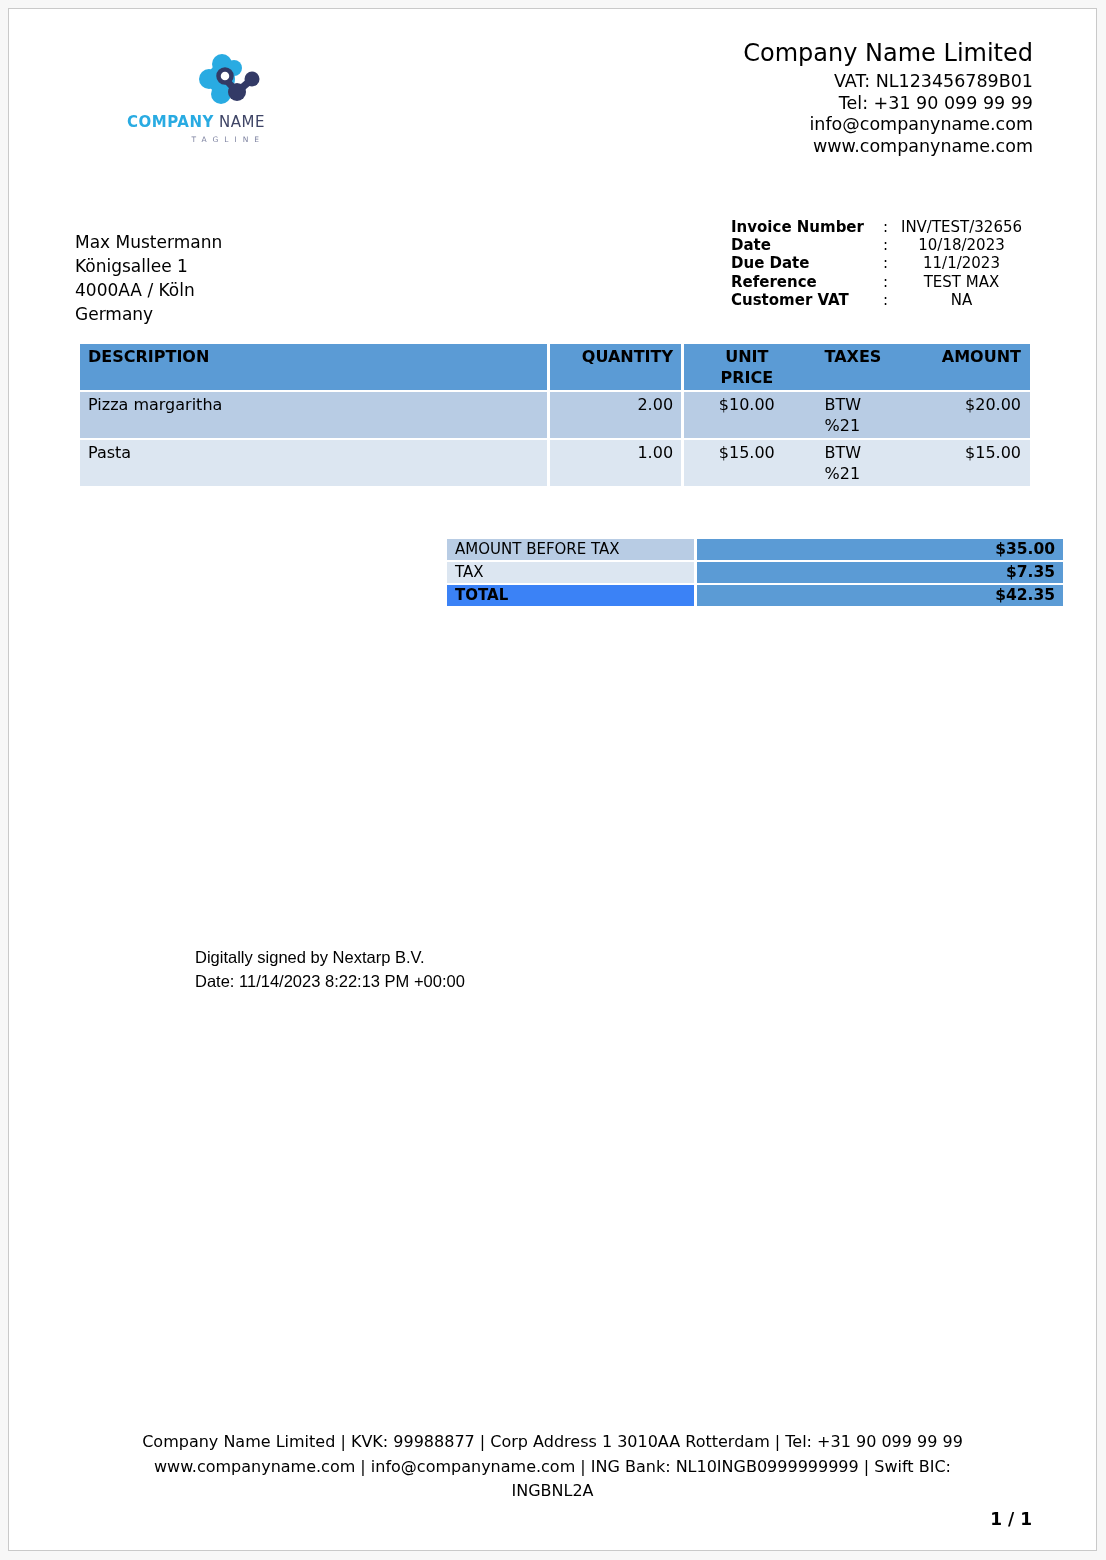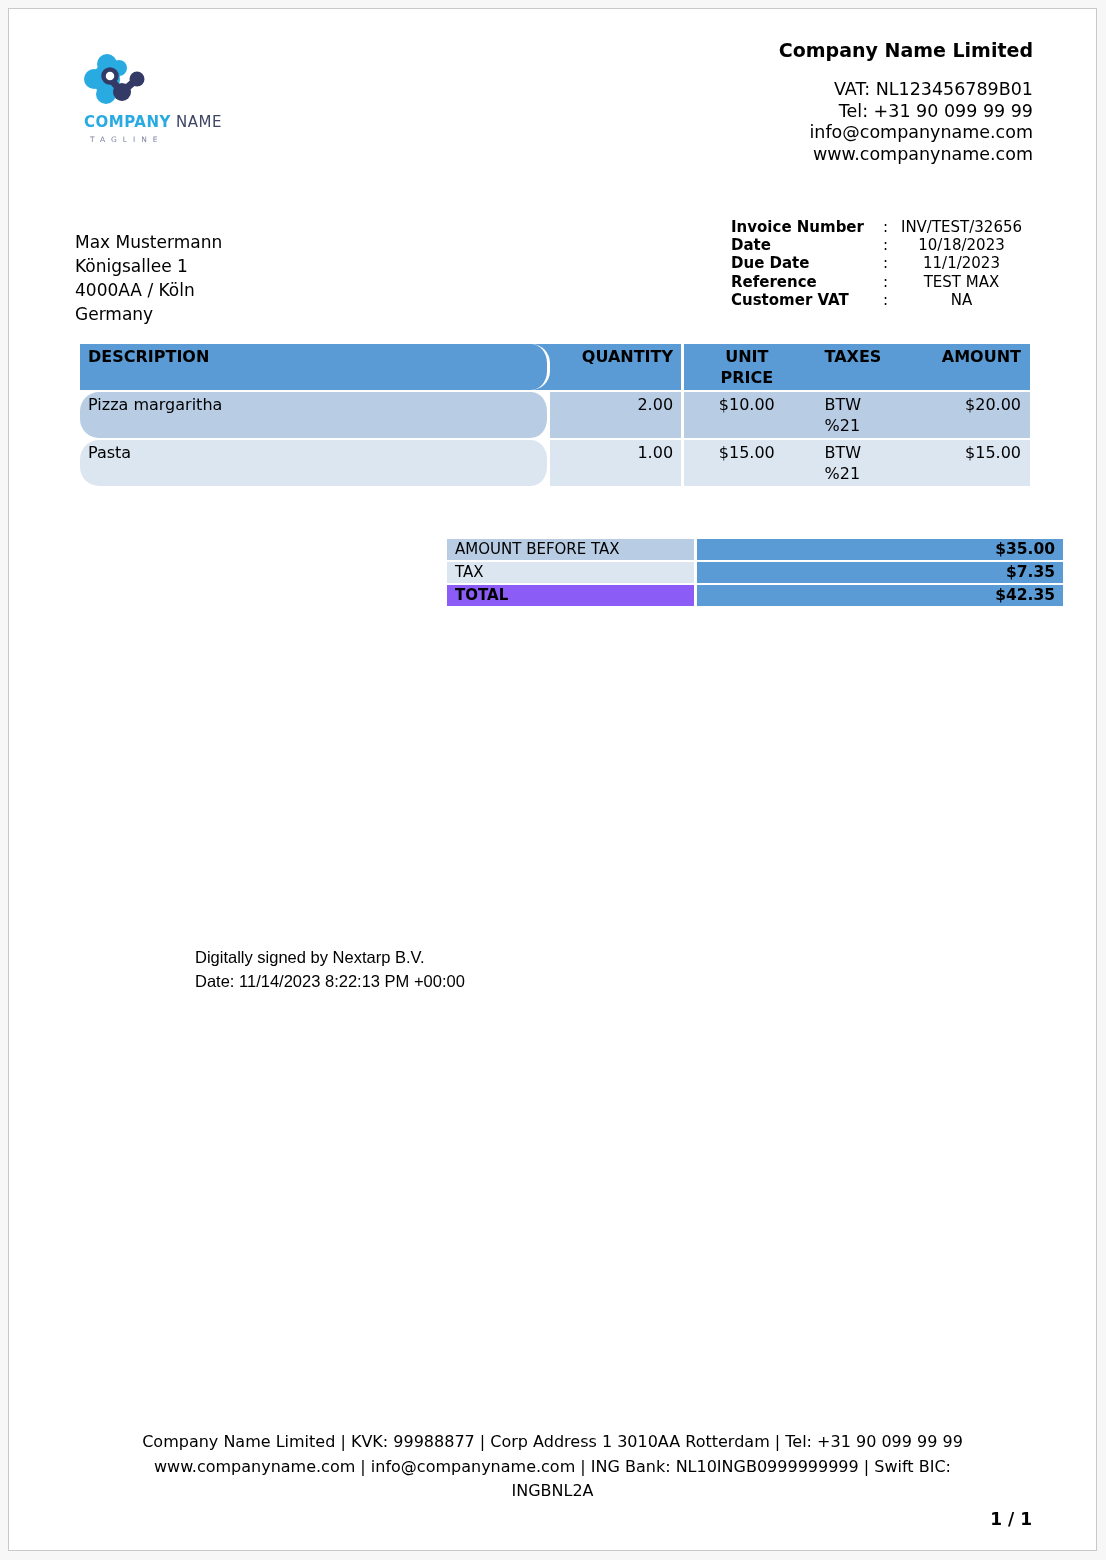--- a/index.html
+++ b/index.html
@@ -12,67 +12,67 @@
     position: relative;
   }
   .page {
     position: absolute; left: 8px; top: 8px;
     width: 1089px; height: 1543px;
     background: #fff;
     border: 1px solid #c9c9c9;
   }
 
   
-  .logo { position: absolute; left: 75px; top: 44px; width: 170px; text-align: left; }
+  .logo { position: absolute; left: 86px; top: 44px; width: 170px; text-align: right; }
   .logo-icon-wrap { height: 58px; }
   .logo-name { font-size: 15px; letter-spacing: 0.5px; margin-top: 2px; white-space: nowrap; }
   .logo-name .lt-blue { color: #29abe2; font-weight: bold; }
   .logo-name .lt-dark { color: #3f4566; }
   .logo-tagline { font-size: 7.5px; letter-spacing: 6px; color: #7d82a0; margin-top: 4px; padding-left: 6px; }
 
   
   .company-info { position: absolute; top: 30px; right: 63px; text-align: right; }
-  .ci-title { font-size: 19px; font-weight: bold; margin-bottom: 18px; }
+  .ci-title { font-size: 24px; font-weight: normal; margin-bottom: 4px; }
   .ci-line { font-size: 17.5px; line-height: 21.5px; }
 
   
   .customer { position: absolute; left: 66px; top: 221px; font-size: 17px; line-height: 24px; }
 
   
   .meta { position: absolute; left: 722px; top: 209px; width: 297px; font-size: 15px; }
   .meta-row { display: flex; line-height: 18.2px; }
   .meta-label { flex: 0 0 152px; font-weight: bold; }
   .meta-colon { flex: 0 0 12px; }
   .meta-value { flex: 1; text-align: center; }
 
   
   .items { position: absolute; left: 71px; top: 335px; width: 950px; font-size: 16px; line-height: 21px; }
   .irow { display: flex; margin-bottom: 2px; }
   .irow .cell { padding: 2px 8px; }
-  .c-desc { width: 476px; border-right: 3px solid #fff; border-radius: 19px; }
+  .c-desc { width: 476px; border-right: 3px solid #fff; }
   .c-qty  { width: 136px; border-right: 3px solid #fff; text-align: right; }
   .c-unit { width: 128px; text-align: center; padding-right: 9px !important; }
   .c-tax  { width: 94px;  padding-left: 14px !important; }
   .c-amt  { width: 128px; text-align: right; padding-right: 9px !important; }
   .ihead { background: #5b9bd5; font-weight: bold; min-height: 45px; }
   .ihead .cell { background: #5b9bd5; }
   .idata { min-height: 43px; }
   .bg-alt1 .cell { background: #b8cce4; }
   .bg-alt2 .cell { background: #dce6f1; }
   .wrap-narrow { display: inline-block; max-width: 74px; }
   .wrap-tax { display: inline-block; max-width: 52px; }
 
   
   .totals { position: absolute; left: 406px; top: 530px; width: 616px; font-size: 15px; margin-left: 32px; }
   .trow { display: flex; margin-bottom: 2px; }
   .t-label { width: 250px; border-right: 3px solid #fff; padding: 1px 8px 2px 8px; }
   .t-value { flex: 1; background: #5b9bd5; text-align: right; font-weight: bold; font-size: 15.5px; padding: 1px 8px 2px 8px; }
   .t-bg1 { background: #b8cce4; }
   .t-bg2 { background: #dce6f1; }
-  .t-bg3 { background: #8b5cf6; font-weight: bold; }
+  .t-bg3 { background: #3b82f6; font-weight: bold; }
 
   
   .signature { position: absolute; left: 186px; top: 936px; font-family: "Liberation Sans", sans-serif; font-size: 16.5px; line-height: 24px; }
 
   
   .footer { position: absolute; left: 0; right: 0; top: 1421px; text-align: center; font-size: 16px; line-height: 24.5px; }
   .pagenum { position: absolute; right: 64px; top: 1500px; font-weight: bold; font-size: 17px; }
 </style>
 </head>
 <body>

